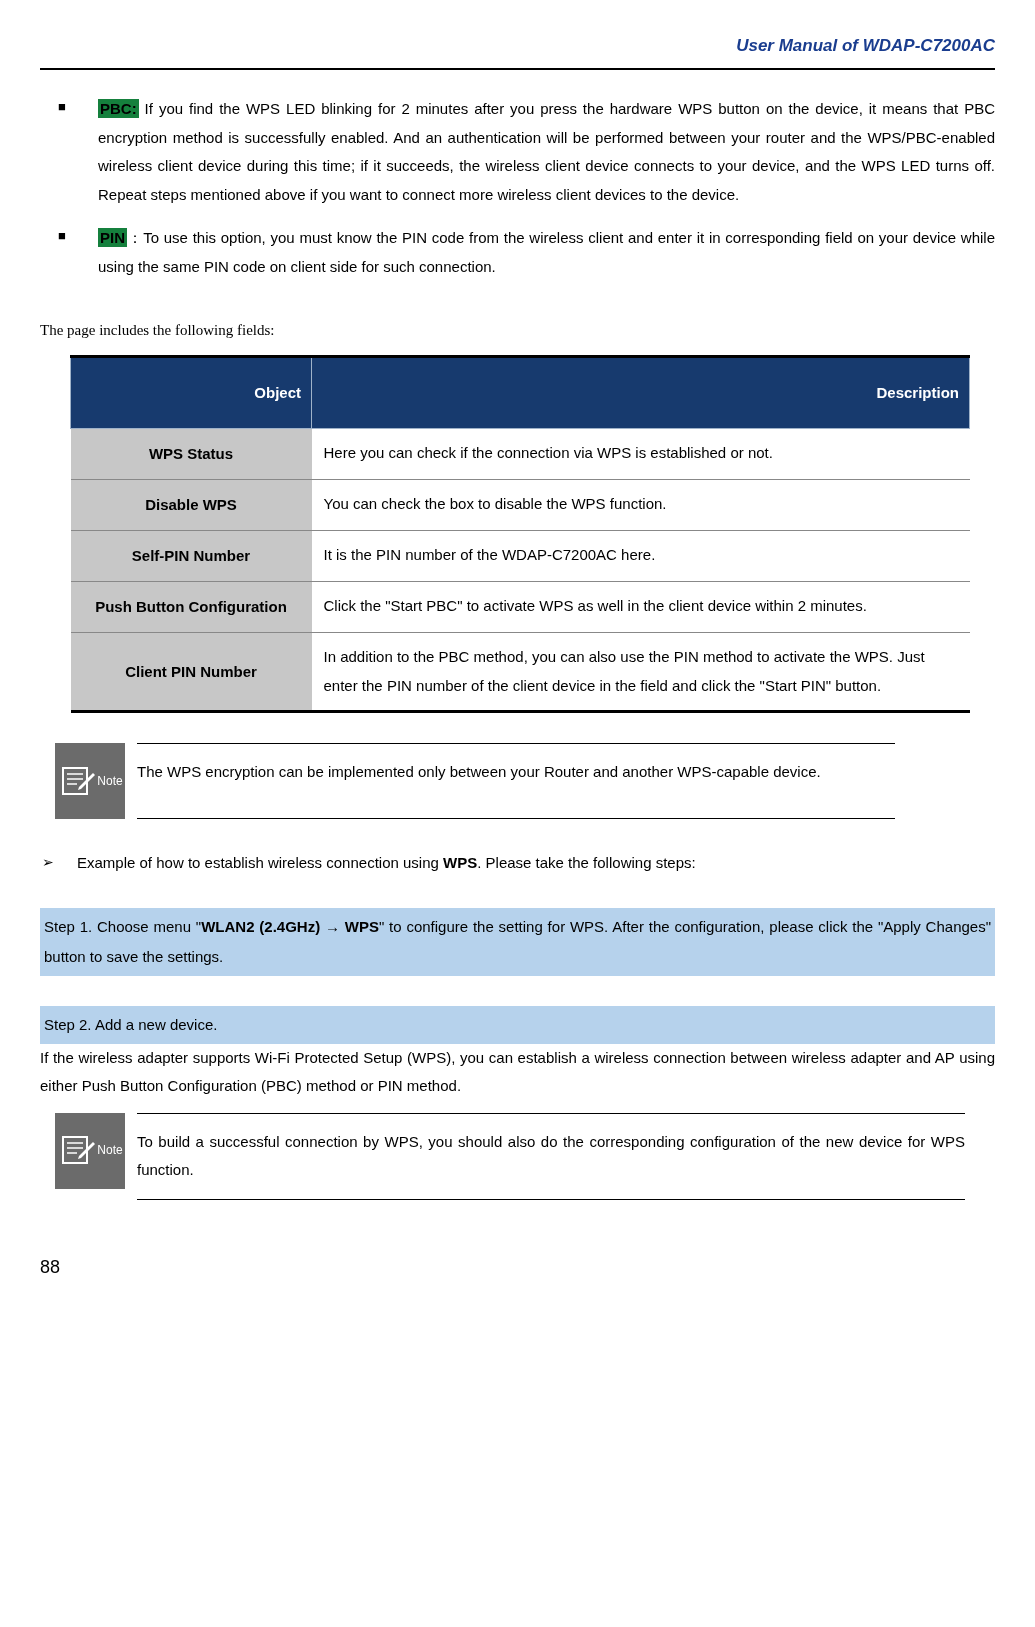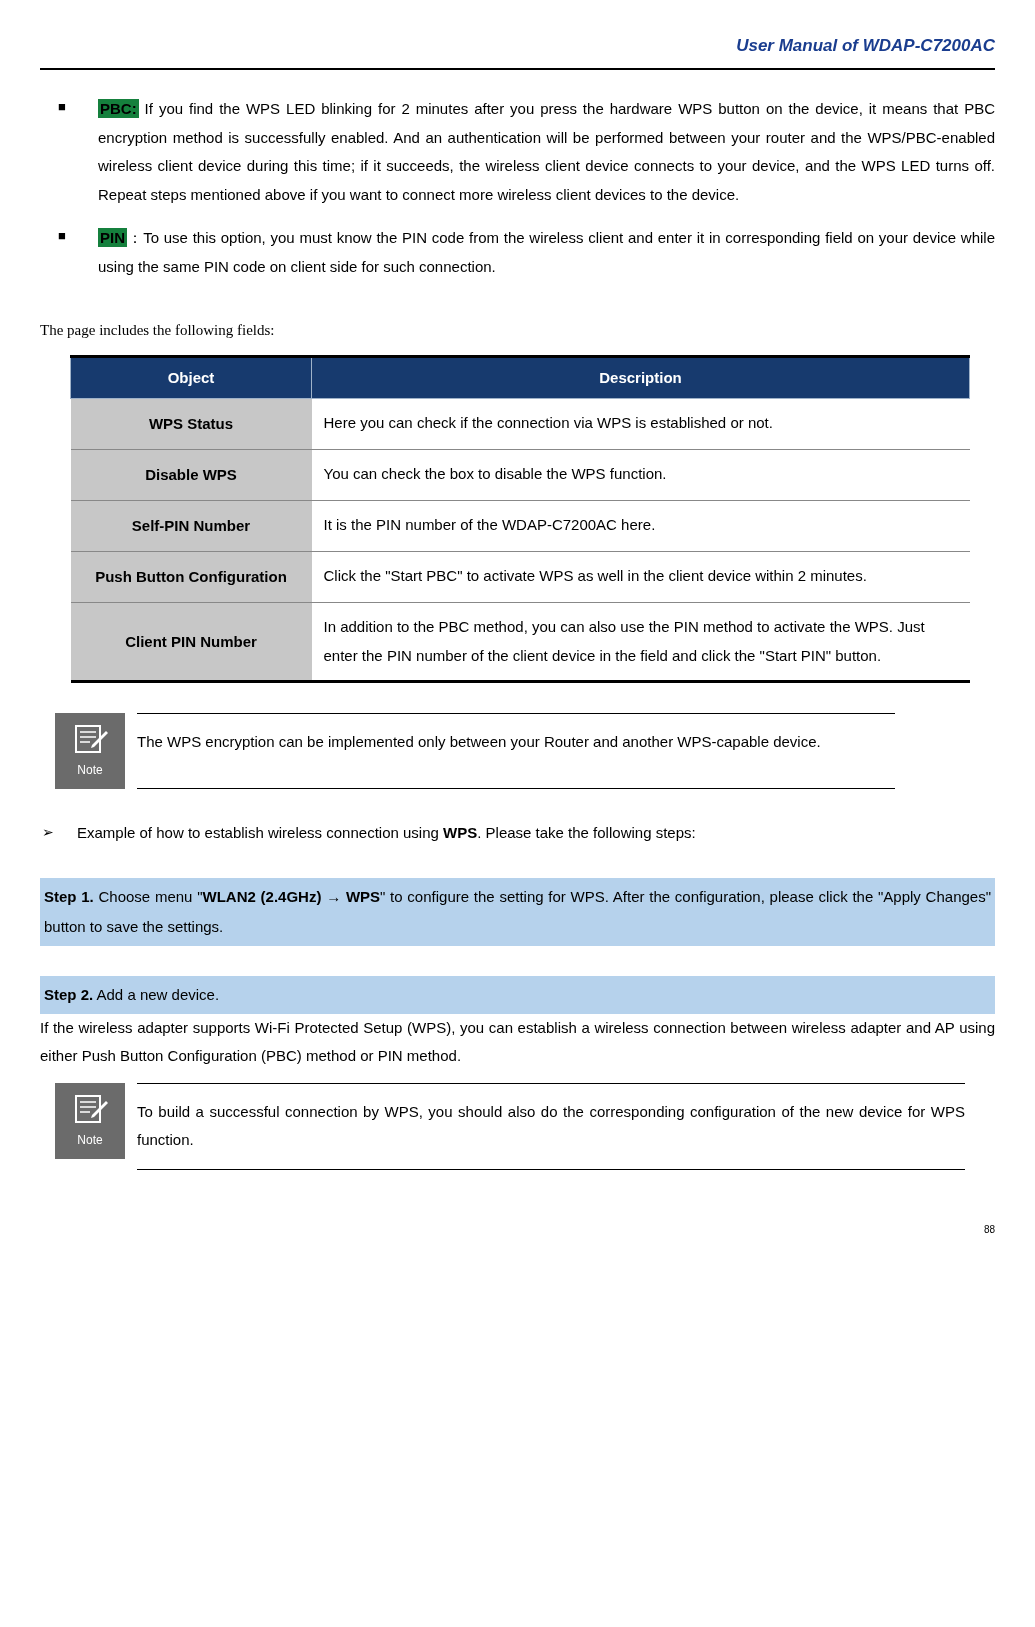--- a/index.html
+++ b/index.html
@@ -53,22 +53,22 @@
       margin-left: 30px;
       margin-right: 25px;
       border-collapse: collapse;
       border-top: 3px solid #000;
       border-bottom: 3px solid #000;
     }
     .fields-table th {
       background: #173a6e;
       color: #fff;
       font-weight: bold;
-      text-align: center;
-      padding: 6px 10px;
+      text-align: right;
+      padding: 21px 10px;
       border: 1px solid #9fb2c9;
     }
     .fields-table th:first-child {
       width: 220px;
     }
     .fields-table td {
       padding: 10px 12px;
       vertical-align: top;
       border-bottom: 1px solid #888;
     }
@@ -87,21 +87,21 @@
       align-items: stretch;
       margin: 30px 100px 30px 15px;
     }
     .note-icon {
       width: 70px;
       height: 76px;
       background: #6b6b6b;
       color: #fff;
       font-size: 12px;
       display: flex;
-      flex-direction: column;
+      flex-direction: row;
       align-items: center;
       justify-content: center;
       flex-shrink: 0;
       margin-right: 12px;
     }
     .note-icon svg {
       margin-bottom: 3px;
     }
     .note-text-wrap {
       flex: 1;
@@ -125,35 +125,35 @@
       font-size: 14px;
     }
     .step-block {
       background: #b6d2ec;
       padding: 4px 4px;
       margin-top: 12px;
       text-align: justify;
       line-height: 2.0;
     }
     .step-number {
-      font-weight: bold;
+      font-weight: normal;
     }
     .plain-para {
       margin-top: 0px;
       text-align: justify;
     }
     .note-block-2 {
       display: flex;
       align-items: stretch;
       margin: 12px 30px 20px 15px;
     }
     .page-num {
-      text-align: right;
+      text-align: left;
       margin-top: 50px;
-      font-size: 10px;
+      font-size: 18px;
     }
     .bold { font-weight: bold; }
     .arrow { font-family: Arial; }
   </style>
 </head>
 <body>
 
 <div class="header-title">User Manual of WDAP-C7200AC</div>
 <div class="header-line"></div>
 

